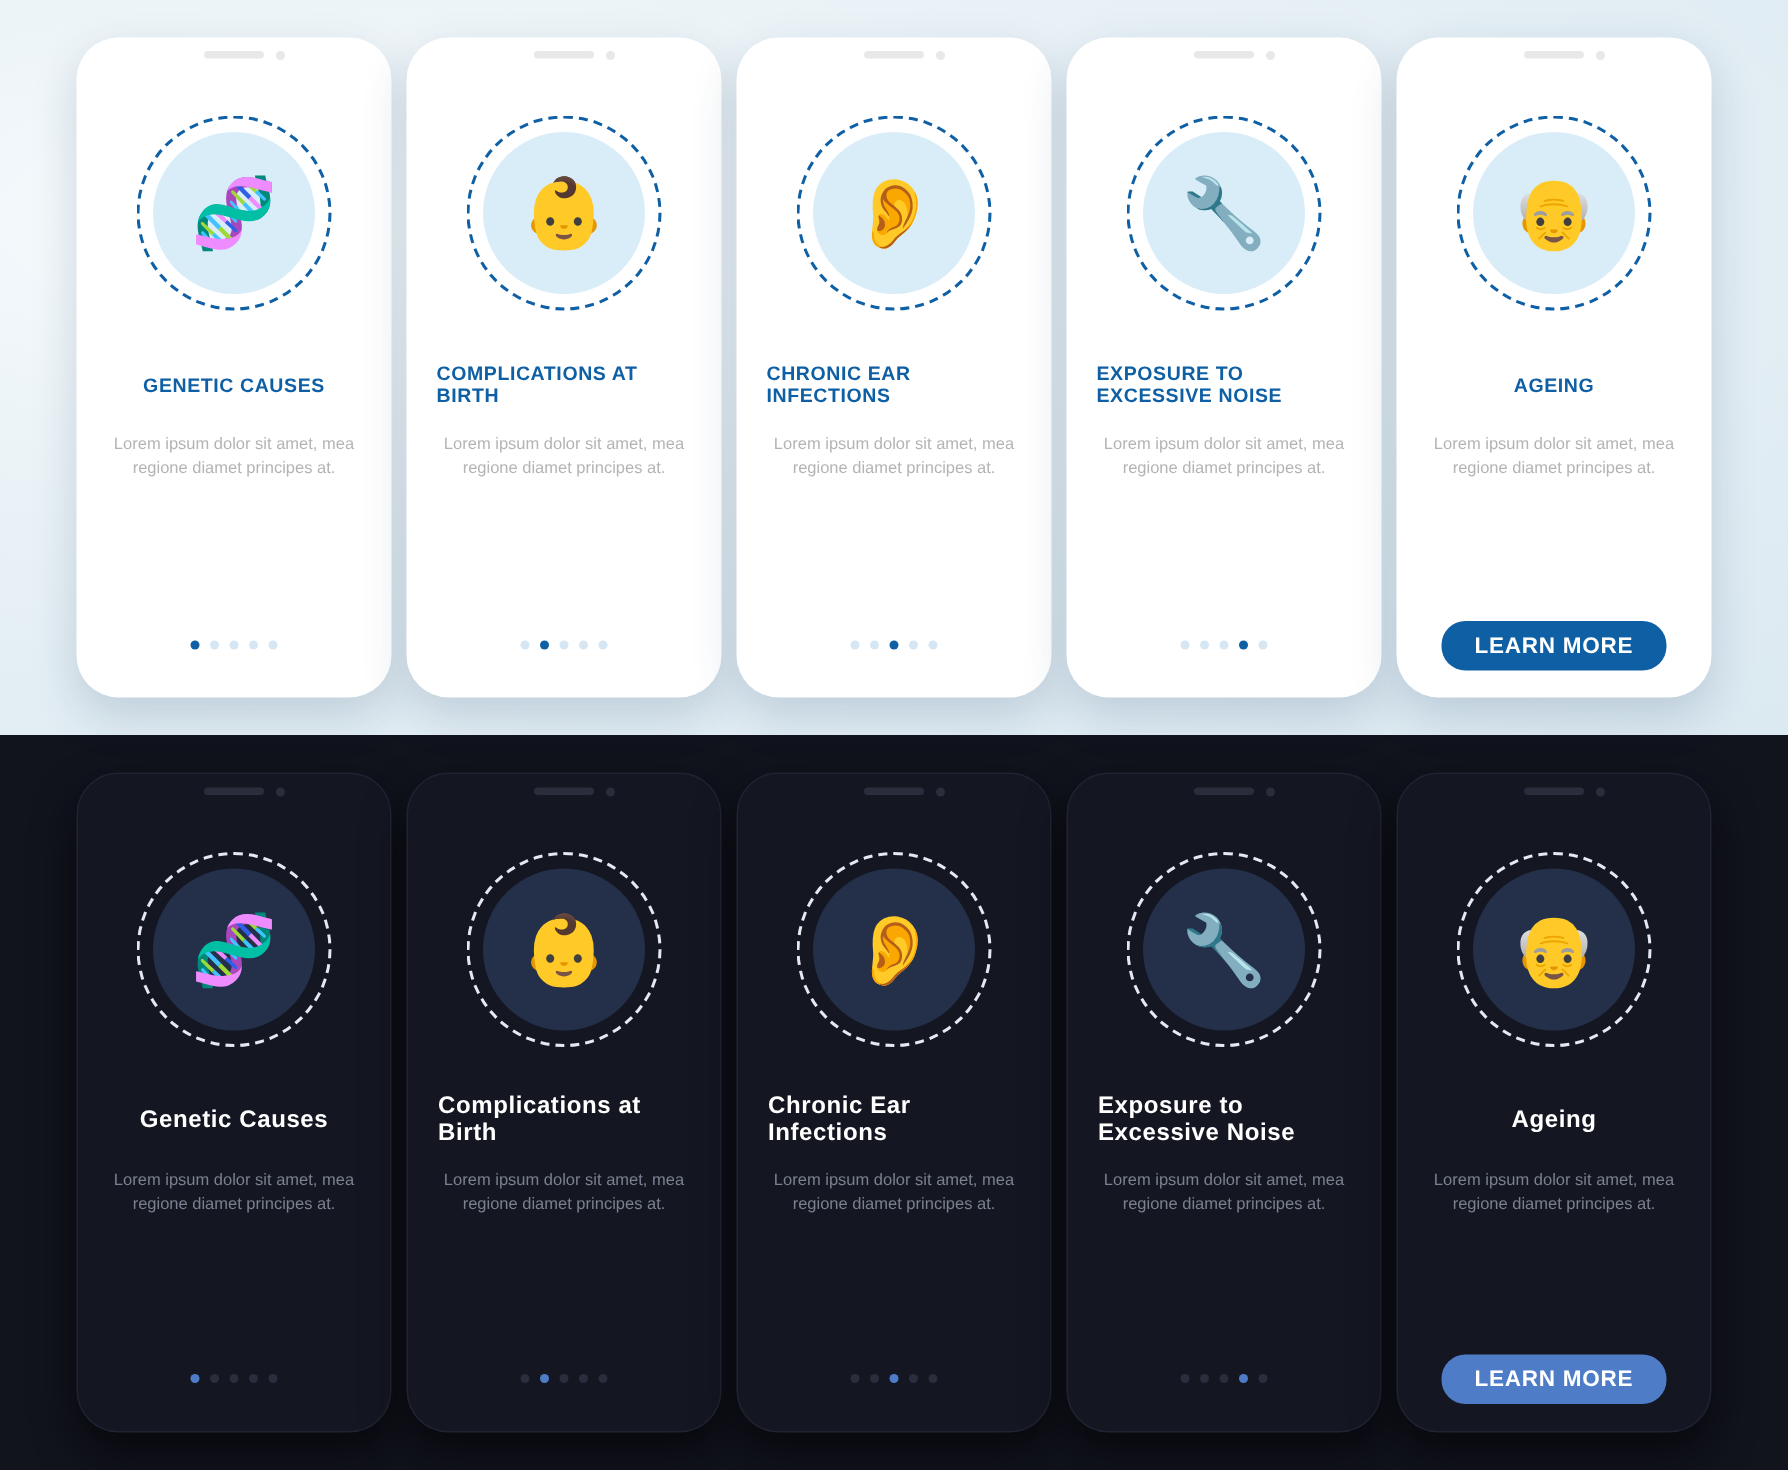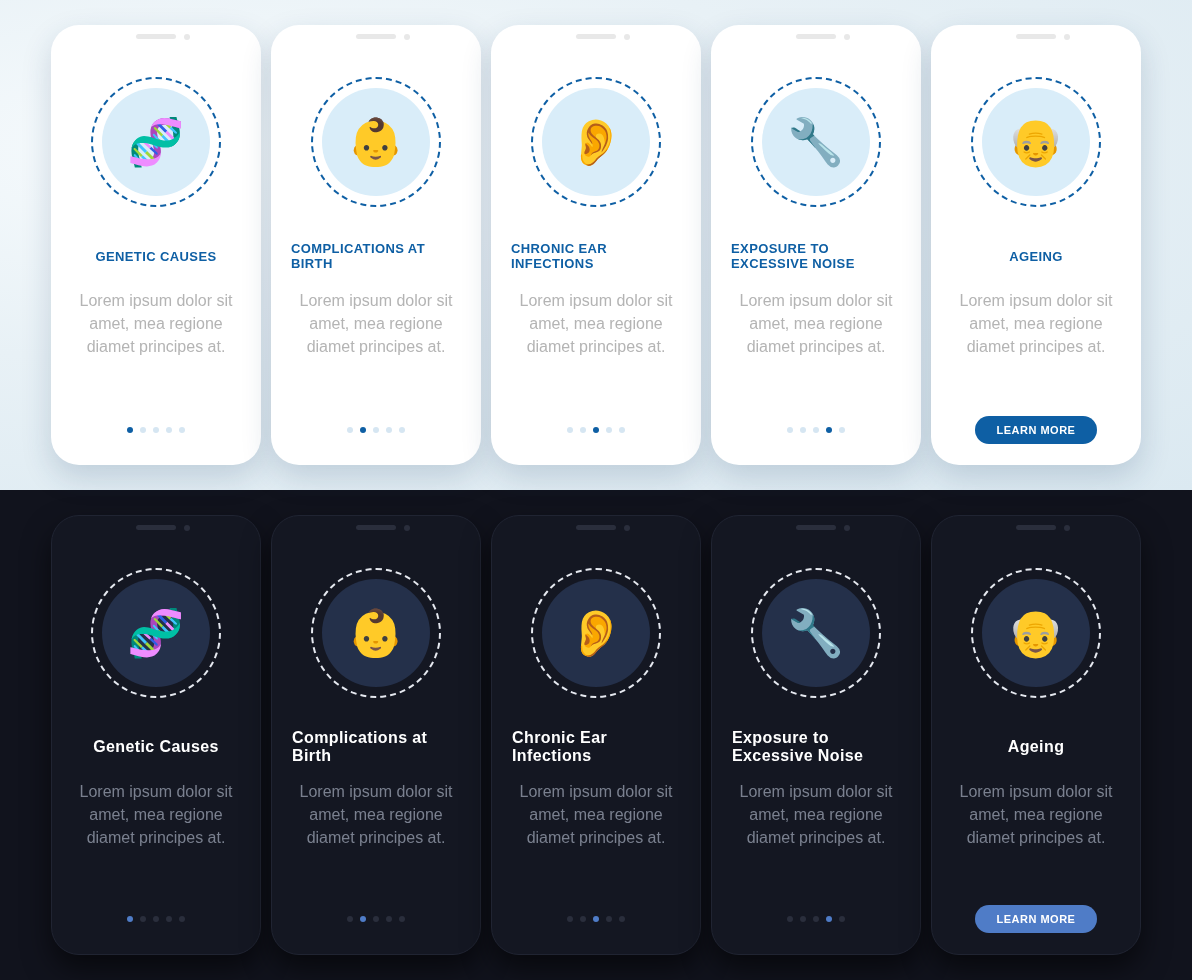--- a/index.html
+++ b/index.html
@@ -17,31 +17,31 @@
 .dark .phone::after{content:"";position:absolute;top:9px;left:50%;margin-left:28px;width:6px;height:6px;border-radius:50%;background:#2a2e3c}
 .circle{width:130px;height:130px;border-radius:50%;position:relative;display:flex;align-items:center;justify-content:center;margin-top:30px;margin-bottom:30px;flex-shrink:0}
 .light .circle{border:2px dashed #0e5fa4}
 .dark .circle{border:2px dashed #e6e9f0}
 .circle-inner{width:108px;height:108px;border-radius:50%;display:flex;align-items:center;justify-content:center;font-size:46px}
 .light .circle-inner{background:#d9edf9;color:#0e5fa4}
 .dark .circle-inner{background:#24304a;color:#e6e9f0}
 .title{font-weight:700;text-align:left;min-height:38px;display:flex;align-items:center;justify-content:center;padding:0 4px;letter-spacing:.4px}
 .light .title{color:#0e5fa4;font-size:13px;text-transform:uppercase}
 .dark .title{color:#ffffff;font-size:16px}
-.body{font-size:16px;line-height:1.45;text-align:center;margin-top:14px;padding:0 2px}
+.body{font-size:11px;line-height:1.45;text-align:center;margin-top:14px;padding:0 2px}
 .light .body{color:#b4b4b4}
 .dark .body{color:#7a808f}
 .footer{margin-top:auto;height:30px;display:flex;align-items:center;justify-content:center;width:100%}
 .dots{display:flex;gap:7px;align-items:center}
 .dot{width:6px;height:6px;border-radius:50%}
 .light .dot{background:#d6e6f2}
 .dark .dot{background:#2a2e3c}
 .light .dot.active{background:#0e5fa4}
 .dark .dot.active{background:#4f7cc7}
-.btn{padding:8px 22px;border-radius:16px;font-size:11px;font-weight:700;letter-spacing:.5px;border:none;cursor:pointer}
+.btn{padding:8px 22px;border-radius:16px;font-size:15px;font-weight:700;letter-spacing:.5px;border:none;cursor:pointer}
 .light .btn{background:#0e5fa4;color:#fff}
 .dark .btn{background:#4f7cc7;color:#fff}
 </style>
 </head>
 <body>
 
 <div class="section light">
   <div class="phone">
     <div class="circle">
         <div class="circle-inner">🧬</div>

